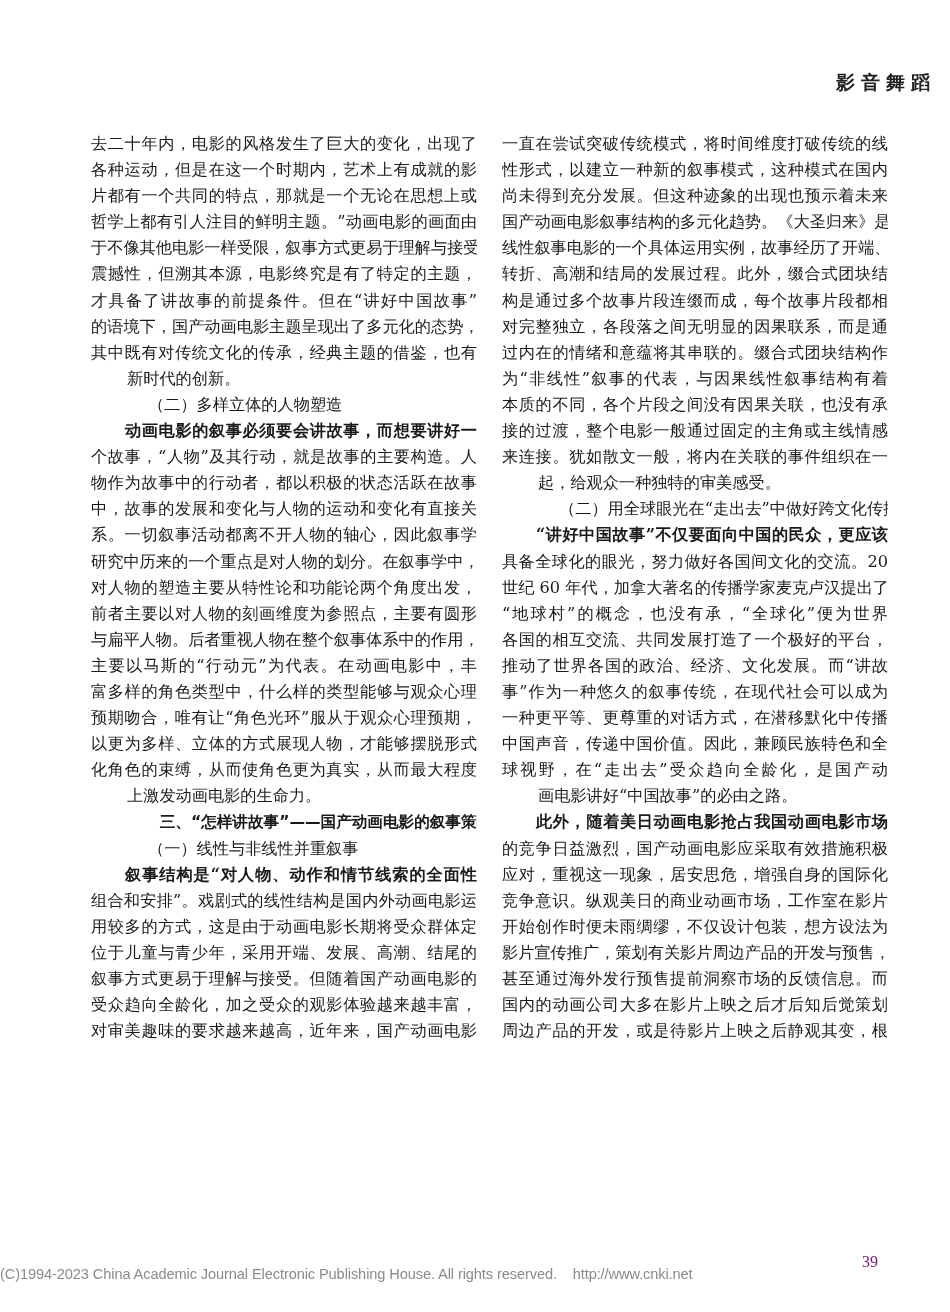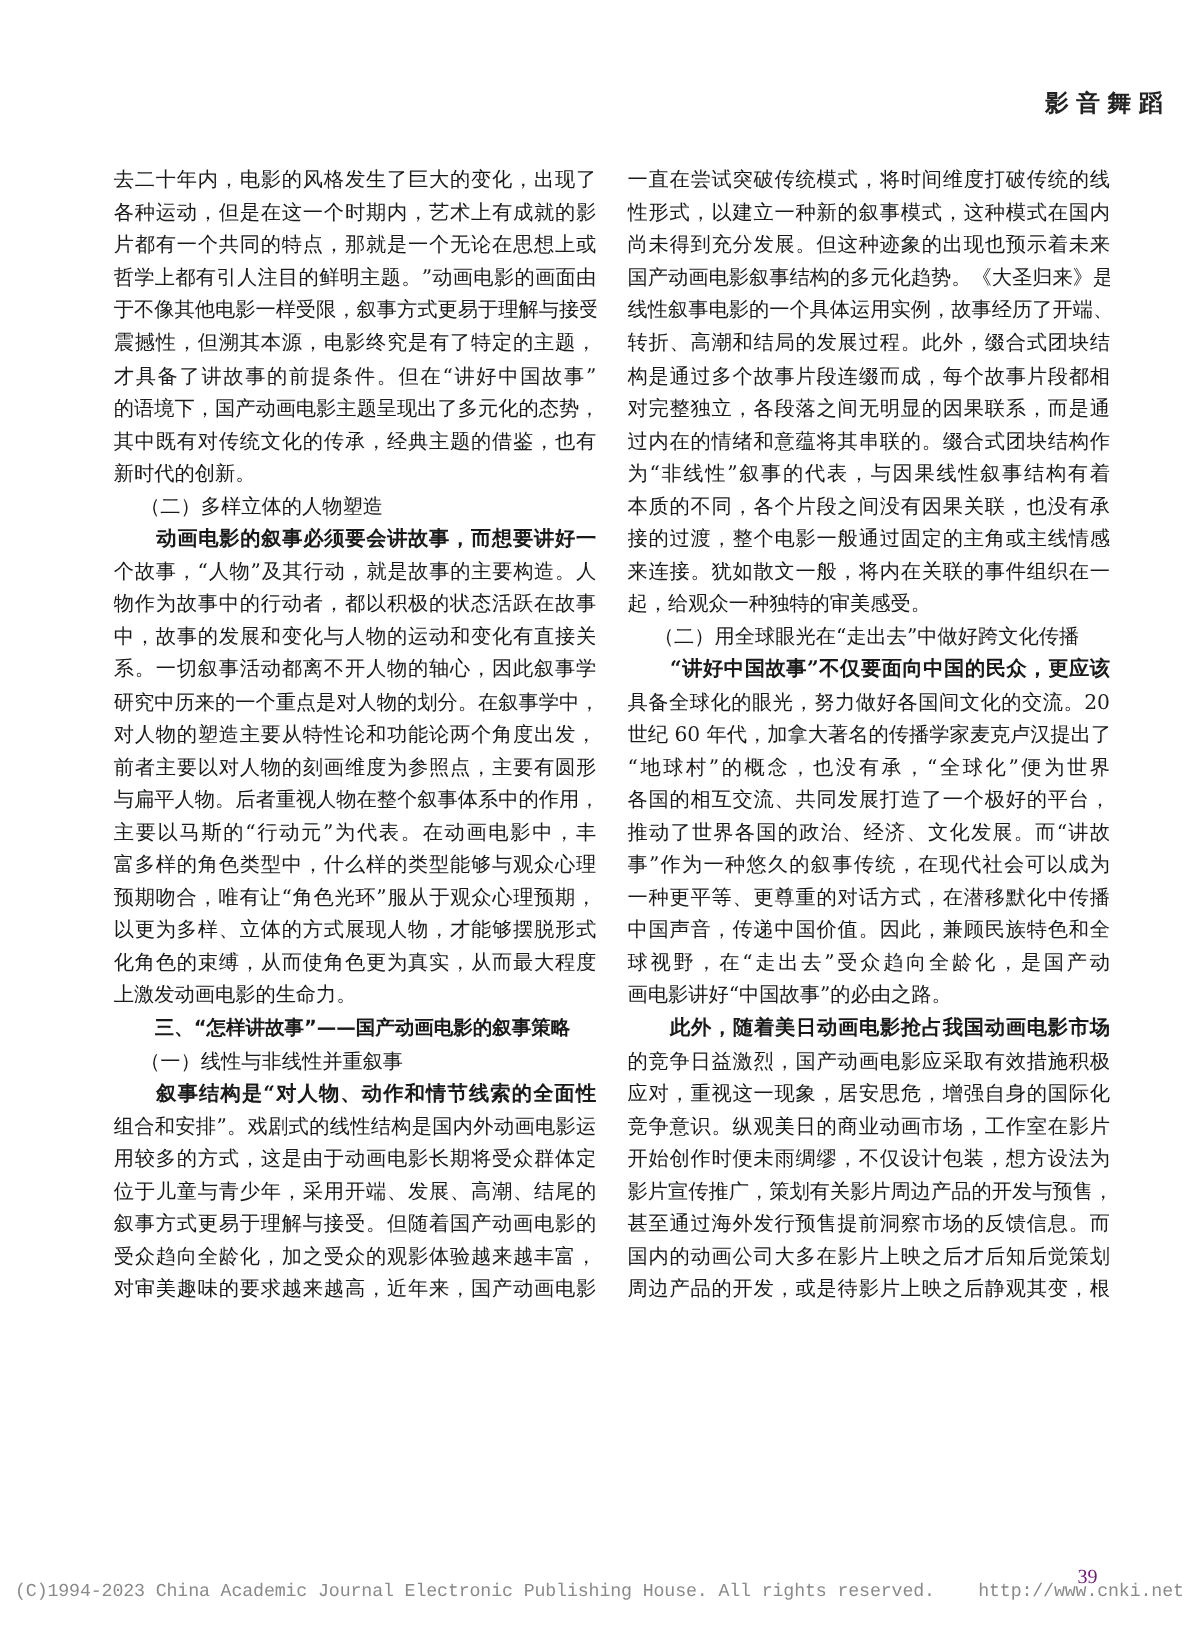--- a/index.html
+++ b/index.html
@@ -41,41 +41,42 @@
     .col-right { left: 502px; }
     .line {
       display: block;
       height: 26.1px;
       white-space: nowrap;
       overflow: hidden;
       text-align-last: justify;
     }
     .line.last {
       text-align-last: left;
+      margin-left: 36px;
     }
     .indent2 { padding-left: 2.1em; font-weight: bold; }
     .indent1 { padding-left: 1.3em; }
     .bold-heading {
       font-family: "DejaVu Sans", "Liberation Sans", sans-serif;
       font-weight: bold;
       font-size: 15.6px;
     }
     .page-number {
       position: absolute;
       top: 1253px;
       left: 862px;
       font-family: "Liberation Serif", "DejaVu Serif", serif;
       font-size: 16px;
       color: #701a75;
     }
     .copyright {
       position: absolute;
       top: 1266px;
-      left: 12px;
-      font-family: Liberation Mono, monospace;
+      left: 0;
+      font-family: Liberation Sans, sans-serif;
       font-size: 14.6px;
       color: #8a8a8a;
       white-space: pre;
       letter-spacing: -0.1px;
     }
   </style>
 </head>
 <body>
 
 <div class="running-head">影音舞蹈</div>

